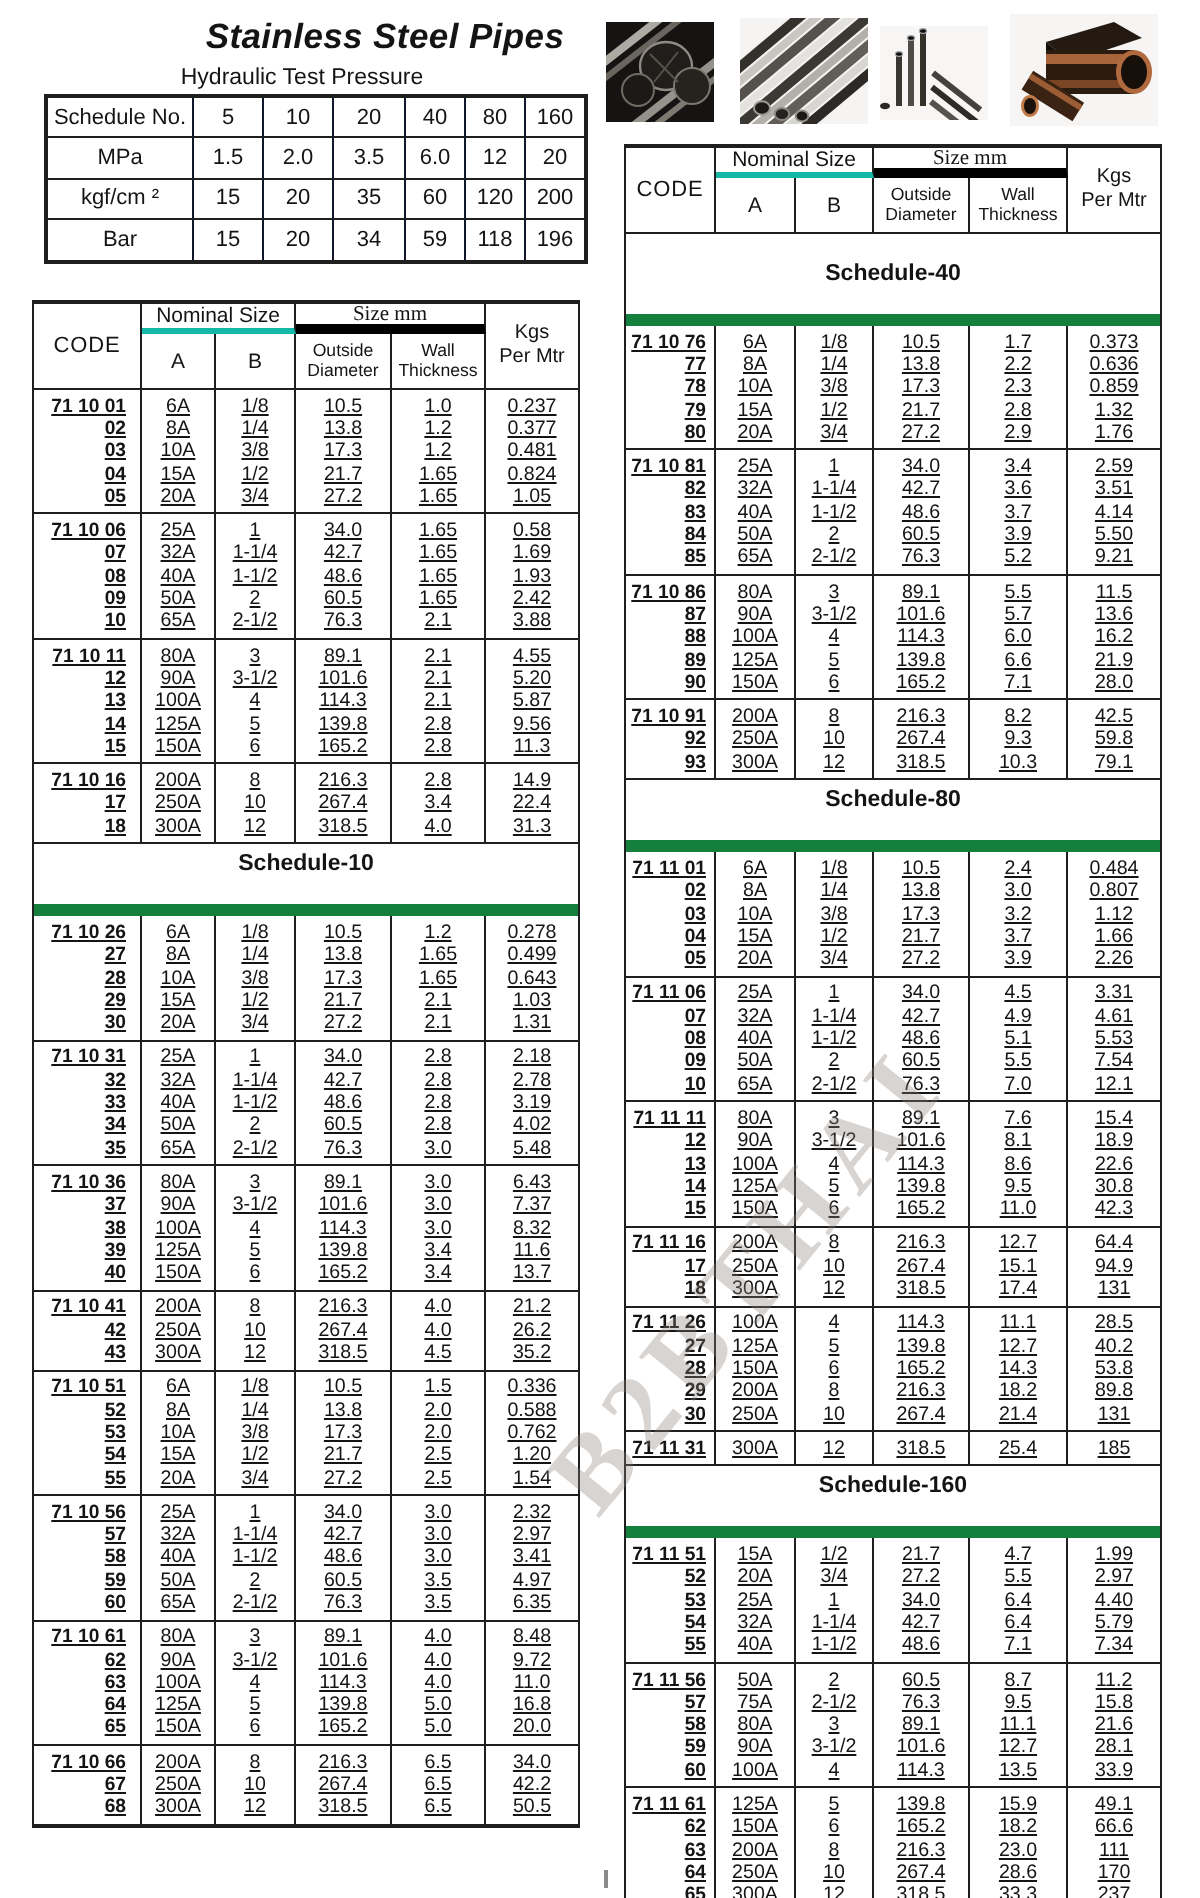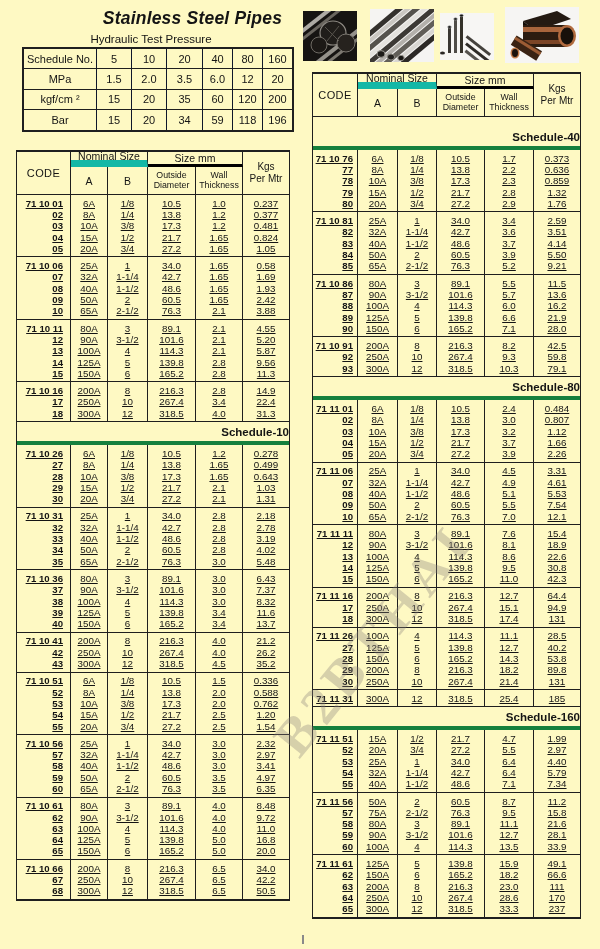--- a/index.html
+++ b/index.html
@@ -1,16 +1,16 @@
 <!DOCTYPE html>
 <html><head>
 <meta charset="utf-8">
 <style>
   html,body{margin:0;padding:0;background:#e8e8e8;}
-  .page{position:relative;width:600px;height:949px;background:#fef9c3;overflow:hidden;
+  .page{position:relative;width:600px;height:949px;background:#ffffff;overflow:hidden;
         font-family:"Liberation Sans",sans-serif;color:#141414;}
   .title{position:absolute;left:40px;top:8px;width:305px;text-align:center;
          font-size:17.5px;font-weight:bold;font-style:italic;letter-spacing:.2px;}
   .plabel-top{position:absolute;left:22px;top:33px;width:258px;text-align:center;font-size:11.5px;}
   
   .ptable{position:absolute;left:22px;top:47px;width:272px;border:2px solid #1f1f1f;
           display:grid;grid-template-columns:73px 35px 35px 36px 30px 30px 1fr;
           grid-auto-rows:20.3px;box-sizing:border-box;}
   .pc{display:flex;align-items:center;justify-content:center;font-size:11px;
       border-right:1px solid #0f172a;border-bottom:1px solid #1f1f1f;box-sizing:border-box;}
@@ -23,29 +23,29 @@
        box-sizing:content-box;--rh:11.3px;}
   .left-col{left:16px;top:150px;width:272px;}
   .right-col{left:312px;top:72px;width:267px;}
   .mhdr{display:grid;grid-template-rows:15px 27px;border-top:2px solid #1f1f1f;
         border-bottom:1px solid #1f1f1f;}
   .left-col .mhdr,.left-col .row{grid-template-columns:54px 37px 40px 48px 47px 1fr;}
   .right-col .mhdr,.right-col .row{grid-template-columns:45px 40px 39px 48px 49px 1fr;}
   .h{display:flex;align-items:center;justify-content:center;text-align:center;
      border-right:1px solid #1f1f1f;box-sizing:border-box;font-size:10.5px;}
   .h-code{grid-row:1/3;grid-column:1;font-size:11px;letter-spacing:.4px;}
-  .h-nom{grid-column:2/4;grid-row:1;border-bottom:7px solid #14b8a6;}
-  .h-size{grid-column:4/6;grid-row:1;border-bottom:3px solid #000000;}
+  .h-nom{grid-column:2/4;grid-row:1;border-bottom:3px solid #14b8a6;}
+  .h-size{grid-column:4/6;grid-row:1;border-bottom:5px solid #000000;font-family:Liberation Serif, serif;}
   .h-kgs{grid-column:6;grid-row:1/3;flex-direction:column;border-right:none;
          font-size:10px;line-height:1.2;}
   .h-a{grid-column:2;grid-row:2;} .h-b{grid-column:3;grid-row:2;}
   .h-od,.h-wt{font-size:8.8px;line-height:1.1;}
   .h-od{grid-column:4;grid-row:2;} .h-wt{grid-column:5;grid-row:2;}
-  .band{text-align:right;font-weight:bold;font-size:11.5px;padding:4px 0 3px;
-        border-bottom:4px solid #15803d;}
+  .band{text-align:center;font-weight:bold;font-size:11.5px;padding:4px 0 14px;
+        border-bottom:6px solid #15803d;}
   .right-col .band.first{padding-top:14px;}
   .left-col .band.first{padding-top:3px;}
   .grp{border-bottom:1px solid #1f1f1f;text-decoration:underline;}
   .col > :last-child{border-bottom:2px solid #1f1f1f;}
   .row{display:grid;height:var(--rh);}
   .grp .row:first-child{height:calc(var(--rh) + 2.5px);}
   .grp .row:first-child .c{padding-top:2.5px;}
   .grp .row:last-child{height:calc(var(--rh) + 2.5px);}
   .grp .row:last-child .c{padding-bottom:2.5px;}
   .grp .row:first-child:last-child{height:calc(var(--rh) + 5px);}

